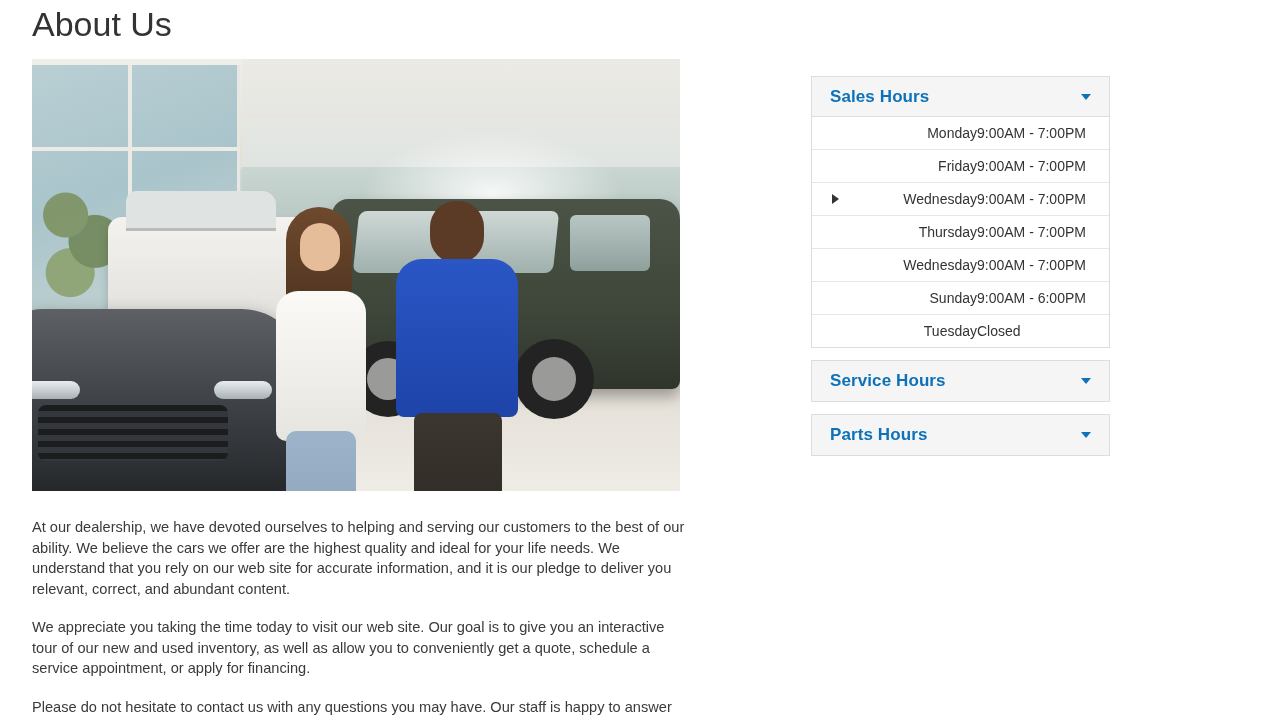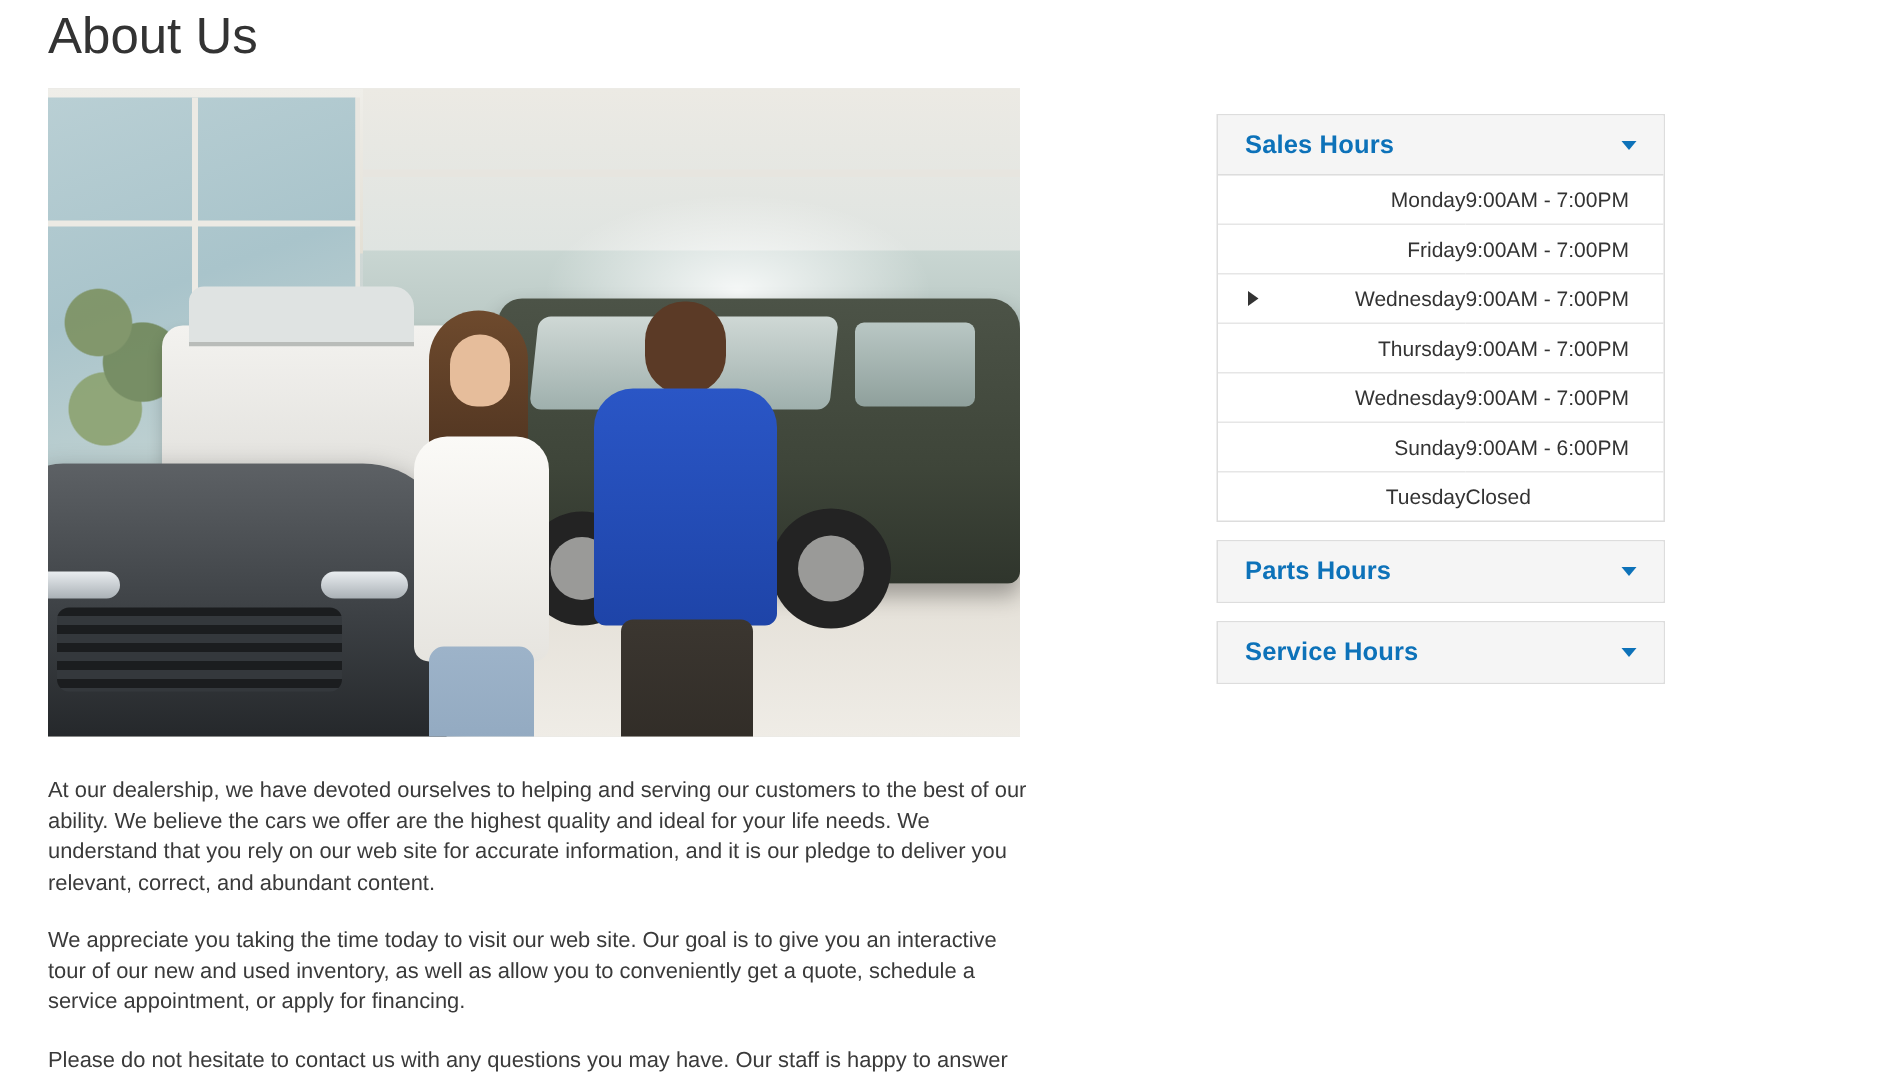--- a/index.html
+++ b/index.html
@@ -378,26 +378,26 @@
           <tr>
             <td class="day">Tuesday</td>
             <td class="time">Closed</td>
           </tr>
         </tbody>
       </table>
     </div>
 
     <div class="panel">
       <div class="panel-head collapsed">
+        <span class="panel-title">Service Hours</span>
+        <span class="caret"></span>
+      </div>
+    </div>
+
+    <div class="panel">
+      <div class="panel-head collapsed">
         <span class="panel-title">Parts Hours</span>
         <span class="caret"></span>
       </div>
     </div>
 
-    <div class="panel">
-      <div class="panel-head collapsed">
-        <span class="panel-title">Service Hours</span>
-        <span class="caret"></span>
-      </div>
-    </div>
-
   </div>
 </div>
 
 </body></html>

